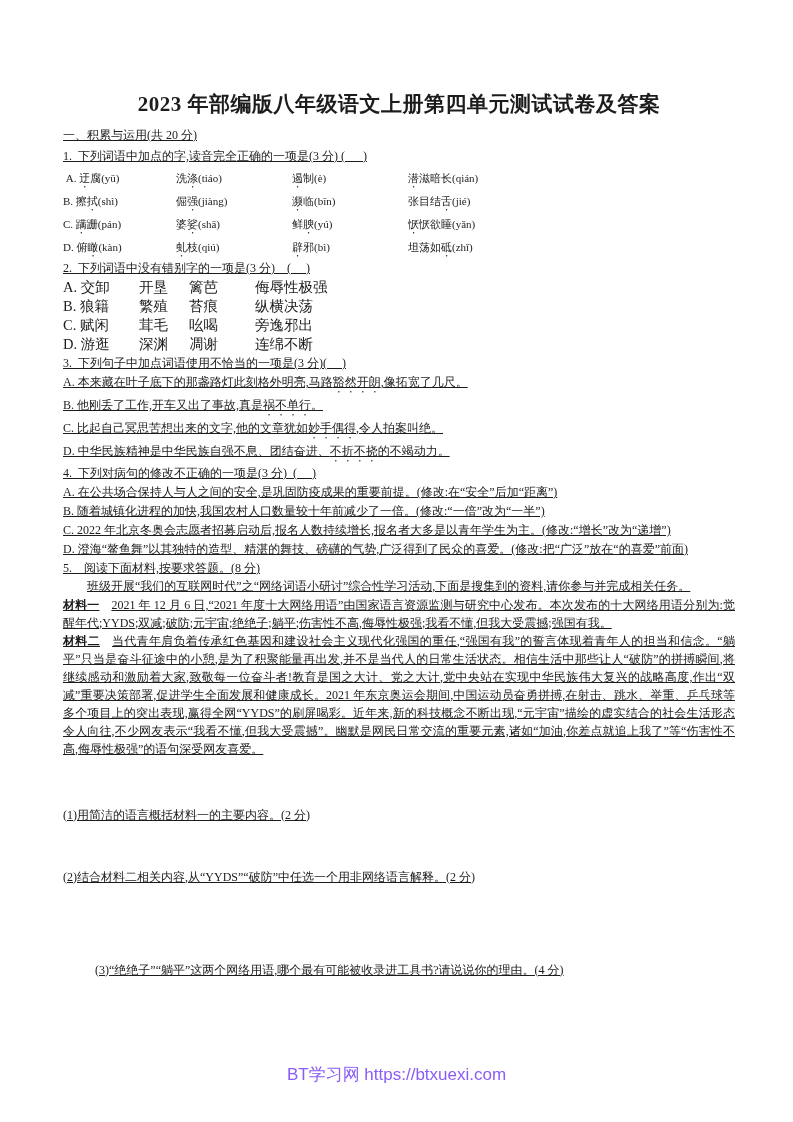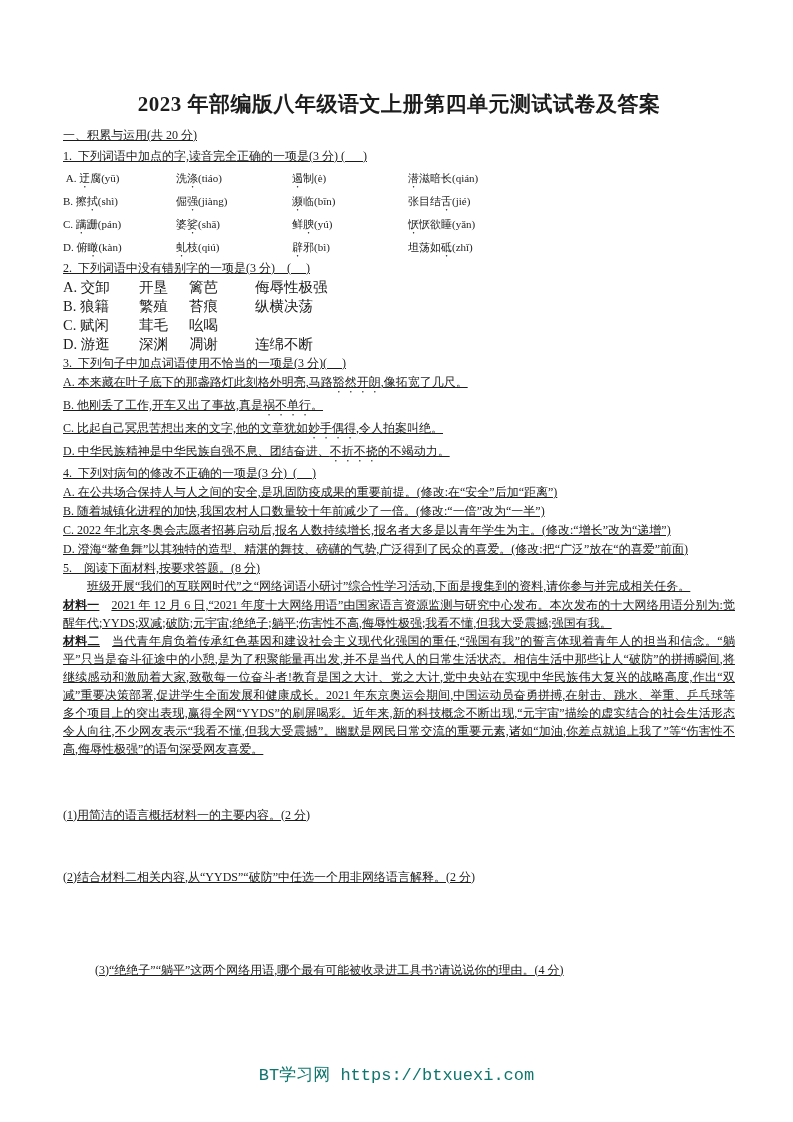--- a/index.html
+++ b/index.html
@@ -56,23 +56,23 @@
     -webkit-text-emphasis: filled dot;
     -webkit-text-emphasis-position: under left;
     text-emphasis: filled dot;
     text-emphasis-position: under left;
   }
   .footer {
     position: absolute;
     left: 0; right: 0;
     top: 1063px;
     text-align: center;
-    font-family: Liberation Mono, monospace;
+    font-family: Liberation Sans, sans-serif;
     font-size: 17px;
-    color: #0f766e;
+    color: #8b5cf6;
   }
 </style>
 </head>
 <body>
 
 <div class="paper">
   <div class="content">
 
     <h1 class="h1">2023 年部编版八年级语文上册第四单元测试试卷及答案</h1>
 
@@ -117,20 +117,21 @@
       <div class="q2row">
         <span class="c1 t">B. 狼籍</span>
         <span class="c2 t">繁殖</span>
         <span class="c3 t">苔痕</span>
         <span class="c4 t">纵横决荡</span>
       </div>
       <div class="q2row">
         <span class="c1 t">C. 赋闲</span>
         <span class="c2 t">茸毛</span>
         <span class="c3 t">吆喝</span>
+        <span class="c4 t">旁逸邪出</span>
       </div>
       <div class="q2row">
         <span class="c1 t">D. 游逛</span>
         <span class="c2 t">深渊</span>
         <span class="c3 t">凋谢</span>
         <span class="c4 t">连绵不断</span>
       </div>
     </div>
 
     <p class="line q3-stem t">3.  下列句子中加点词语使用不恰当的一项是(3 分)(     )</p>

